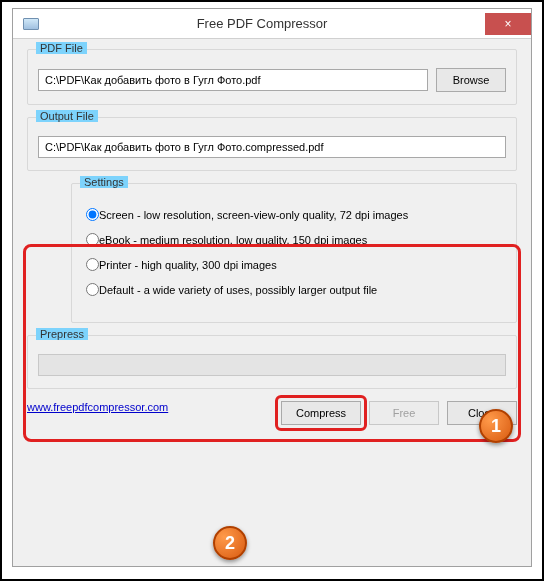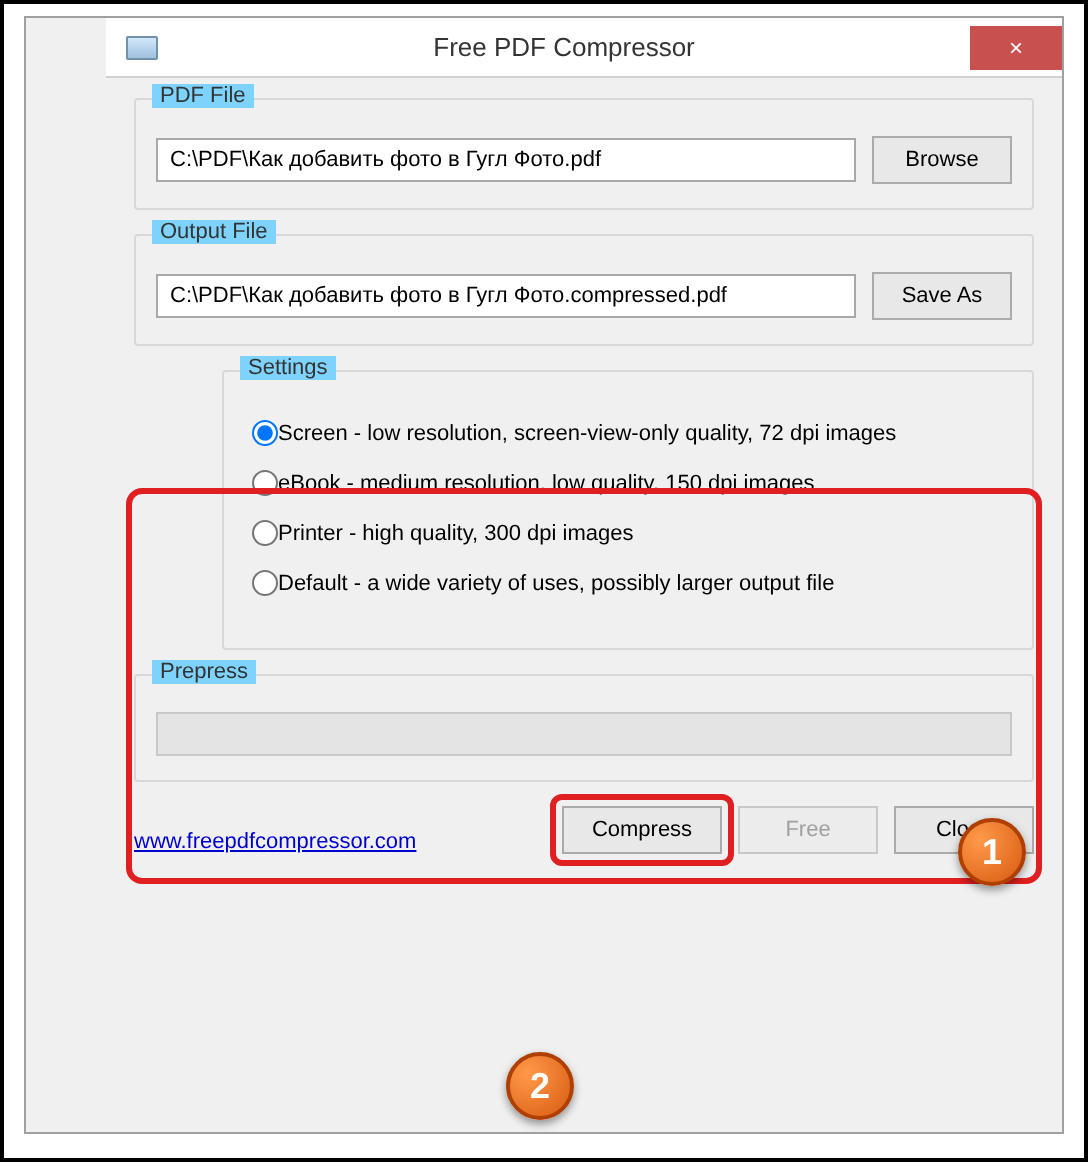--- a/index.html
+++ b/index.html
@@ -1,34 +1,34 @@
 <!DOCTYPE html>
 <html><head>
 <meta charset="utf-8">
 <style>
 * { box-sizing: border-box; margin: 0; padding: 0; }
 body { font-family: "Segoe UI", Tahoma, sans-serif; font-size: 11px; background: #fff; width: 544px; height: 581px; position: relative; }
 .outer { border: 2px solid #000; width: 544px; height: 581px; position: relative; background: #fff; }
-.window { position: absolute; top: 6px; left: 10px; right: 10px; bottom: 12px; background: #f0f0f0; border: 1px solid #a0a0a0; display: flex; flex-direction: column; padding-left: 40px; }
+.window { position: absolute; top: 6px; left: 10px; right: 10px; bottom: 12px; background: #f0f0f0; border: 1px solid #a0a0a0; display: flex; flex-direction: column; }
 .titlebar { height: 30px; background: #fff; display: flex; align-items: center; position: relative; border-bottom: 1px solid #d0d0d0; }
 .titlebar .icon { width: 16px; height: 12px; margin-left: 10px; background: linear-gradient(#d0e8f8, #a0c0e0); border: 1px solid #7090b0; border-radius: 1px; }
 .titlebar .title { flex: 1; text-align: center; font-size: 13px; color: #333; }
 .titlebar .close { width: 46px; height: 22px; background: #c8504f; color: #fff; display: flex; align-items: center; justify-content: center; font-size: 12px; margin-right: 0; cursor: pointer; }
 .content { flex: 1; padding: 10px 14px; position: relative; }
 .group { border: 1px solid #d8d8d8; border-radius: 2px; padding: 18px 10px 12px 10px; margin-bottom: 12px; position: relative; }
 .group-label { position: absolute; top: -8px; left: 8px; background: #7dd3fc; padding: 0 4px; font-size: 11px; color: #333; }
 .row { display: flex; gap: 8px; align-items: center; }
 .text-input { flex: 1; height: 22px; border: 1px solid #a8a8a8; background: #fff; padding: 0 6px; font-size: 11px; color: #000; }
 .btn { height: 24px; min-width: 70px; background: #e8e8e8; border: 1px solid #aaa; font-size: 11px; cursor: pointer; padding: 0 8px; }
 .settings-group { position: relative; }
 .highlight-1 { border: 3px solid #e02020; border-radius: 8px; position: absolute; top: 205px; left: 10px; right: 10px; height: 198px; pointer-events: none; z-index: 5; }
 .radio-row { display: flex; align-items: center; gap: 0; padding: 6px 4px; font-size: 11px; color: #000; }
 .radio-row input { width: 13px; height: 13px; cursor: pointer; }
 .progress-bar { height: 22px; background: #e4e4e4; border: 1px solid #c8c8c8; }
-.bottom-row { display: flex; align-items: flex-end; gap: 8px; margin-top: 10px; }
+.bottom-row { display: flex; align-items: flex-start; gap: 8px; margin-top: 10px; }
 .link { color: #0000cc; text-decoration: underline; font-size: 11px; cursor: pointer; }
 .spacer { flex: 1; }
 .btn-disabled { color: #a0a0a0; border-color: #c8c8c8; background: #ececec; cursor: default; }
 .highlight-2 { border: 3px solid #e02020; border-radius: 6px; position: absolute; pointer-events: none; z-index: 5; }
 .badge { position: absolute; width: 34px; height: 34px; border-radius: 50%; background: radial-gradient(circle at 30% 30%, #ff9a4a, #d85a10); border: 2px solid #b04000; color: #fff; font-weight: bold; font-size: 18px; display: flex; align-items: center; justify-content: center; z-index: 10; box-shadow: 0 2px 4px rgba(0,0,0,0.4); }
 </style>
 </head>
 <body>
 
 <div class="outer">
@@ -47,21 +47,20 @@
         <div class="row">
           <input class="text-input" value="C:\PDF\Как добавить фото в Гугл Фото.pdf" style="">
           <button class="btn">Browse</button>
         </div>
       </div>
 
       <div class="group">
         <div class="group-label">Output File</div>
         <div class="row">
           <input class="text-input" value="C:\PDF\Как добавить фото в Гугл Фото.compressed.pdf" style="">
-          <button class="btn">Save As</button>
         </div>
       </div>
 
       <div class="group settings-group" style="padding-bottom:20px;margin-left:44px;">
         <div class="group-label">Settings</div>
         <label class="radio-row">
           <input type="radio" name="q" checked="" style="">
           <span>Screen - low resolution, screen-view-only quality, 72 dpi images</span>
         </label>
         <label class="radio-row">

